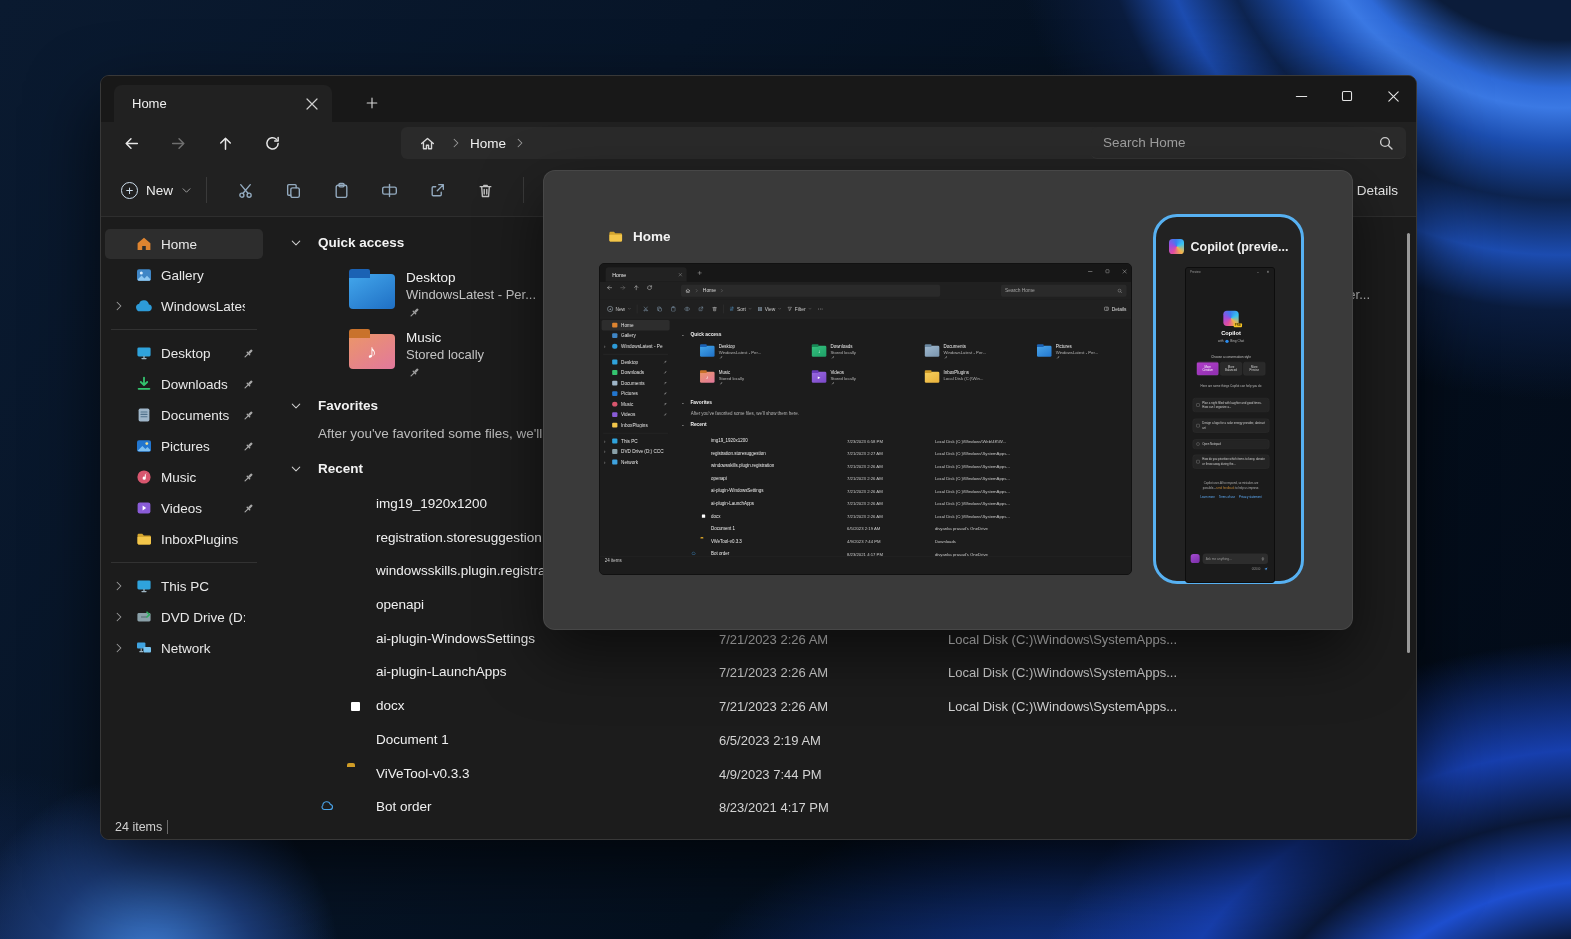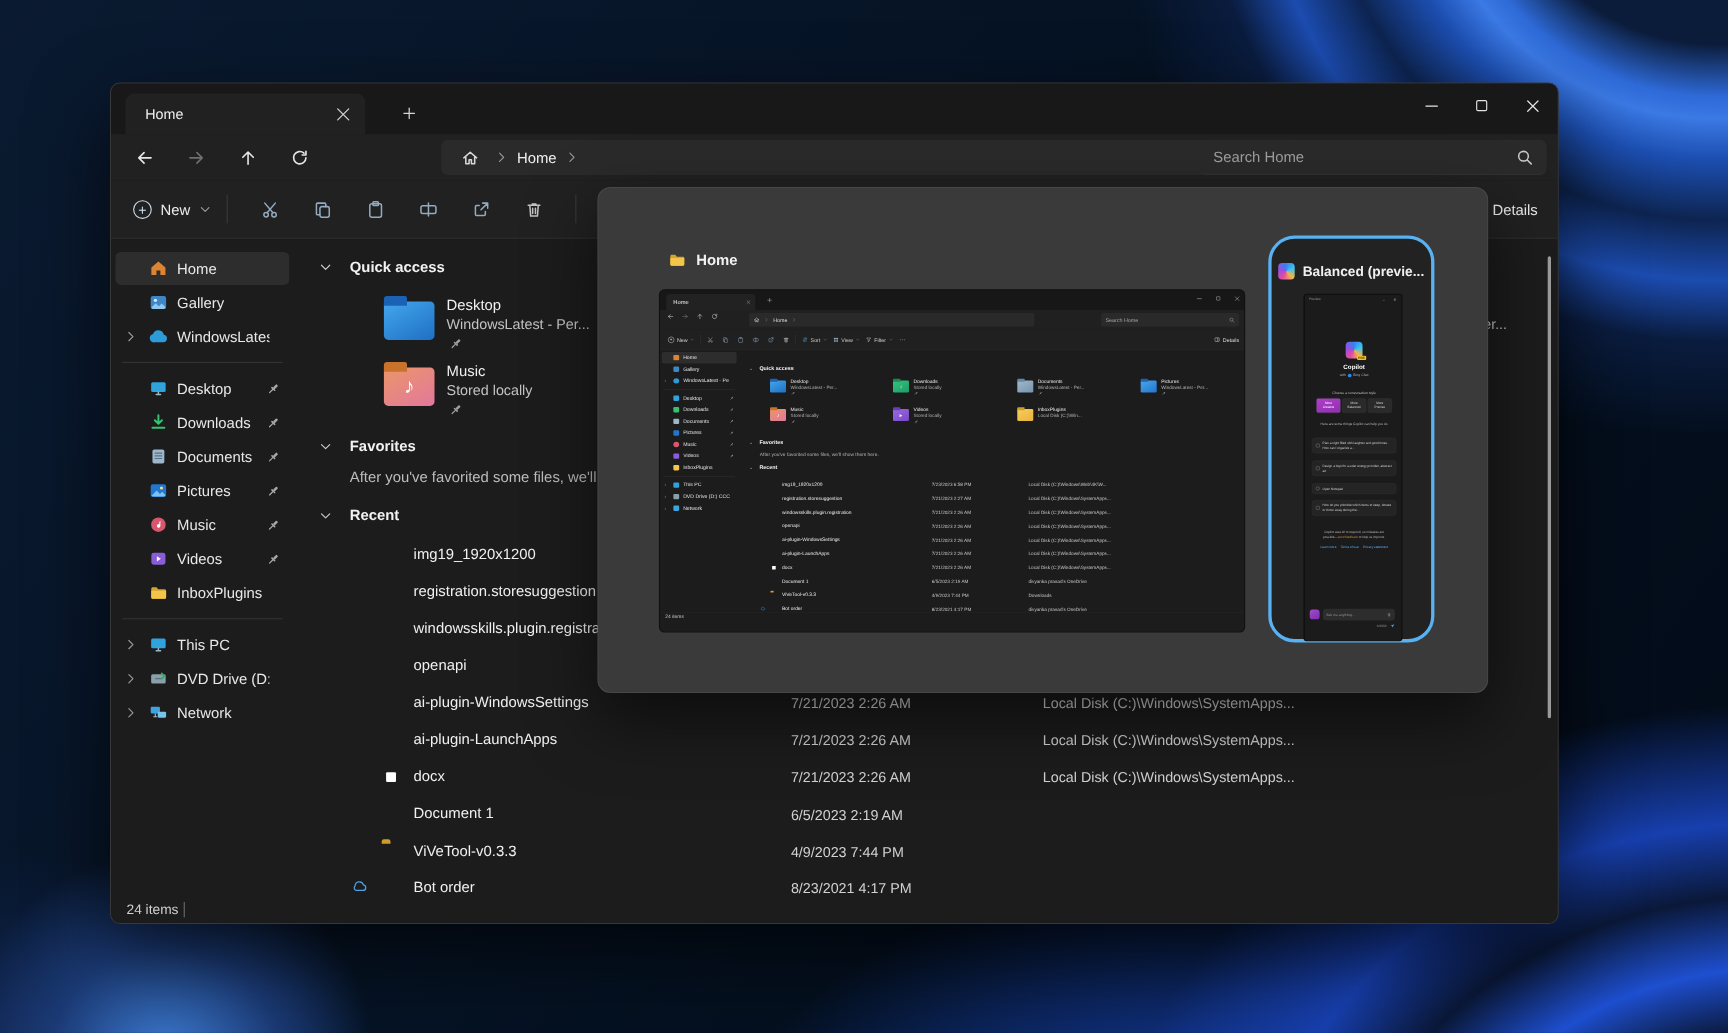--- a/index.html
+++ b/index.html
@@ -1177,21 +1177,21 @@
         <div class="m-status">
             <span>24 items</span>
           </div>
       </div>
     </div>
   </div>
 
   <div class="cop-frame">
     <div class="cop-title">
       <span class="cop-logo" style="width:15px;height:15px"></span>
-      <span>Balanced (previe...</span>
+      <span>Copilot (previe...</span>
     </div>
     <div class="cop-mini-frame">
       <div class="cop-mini">
         <div class="cm-titlebar">
           <span class="cm-wtitle">Preview</span>
           <span class="cm-wbtns">– ✕</span>
         </div>
         <div class="cm-logo-wrap">
           <span class="cop-logo" style="display:block;width:46px;height:46px"></span>
           <span class="cm-pre">PRE</span>

